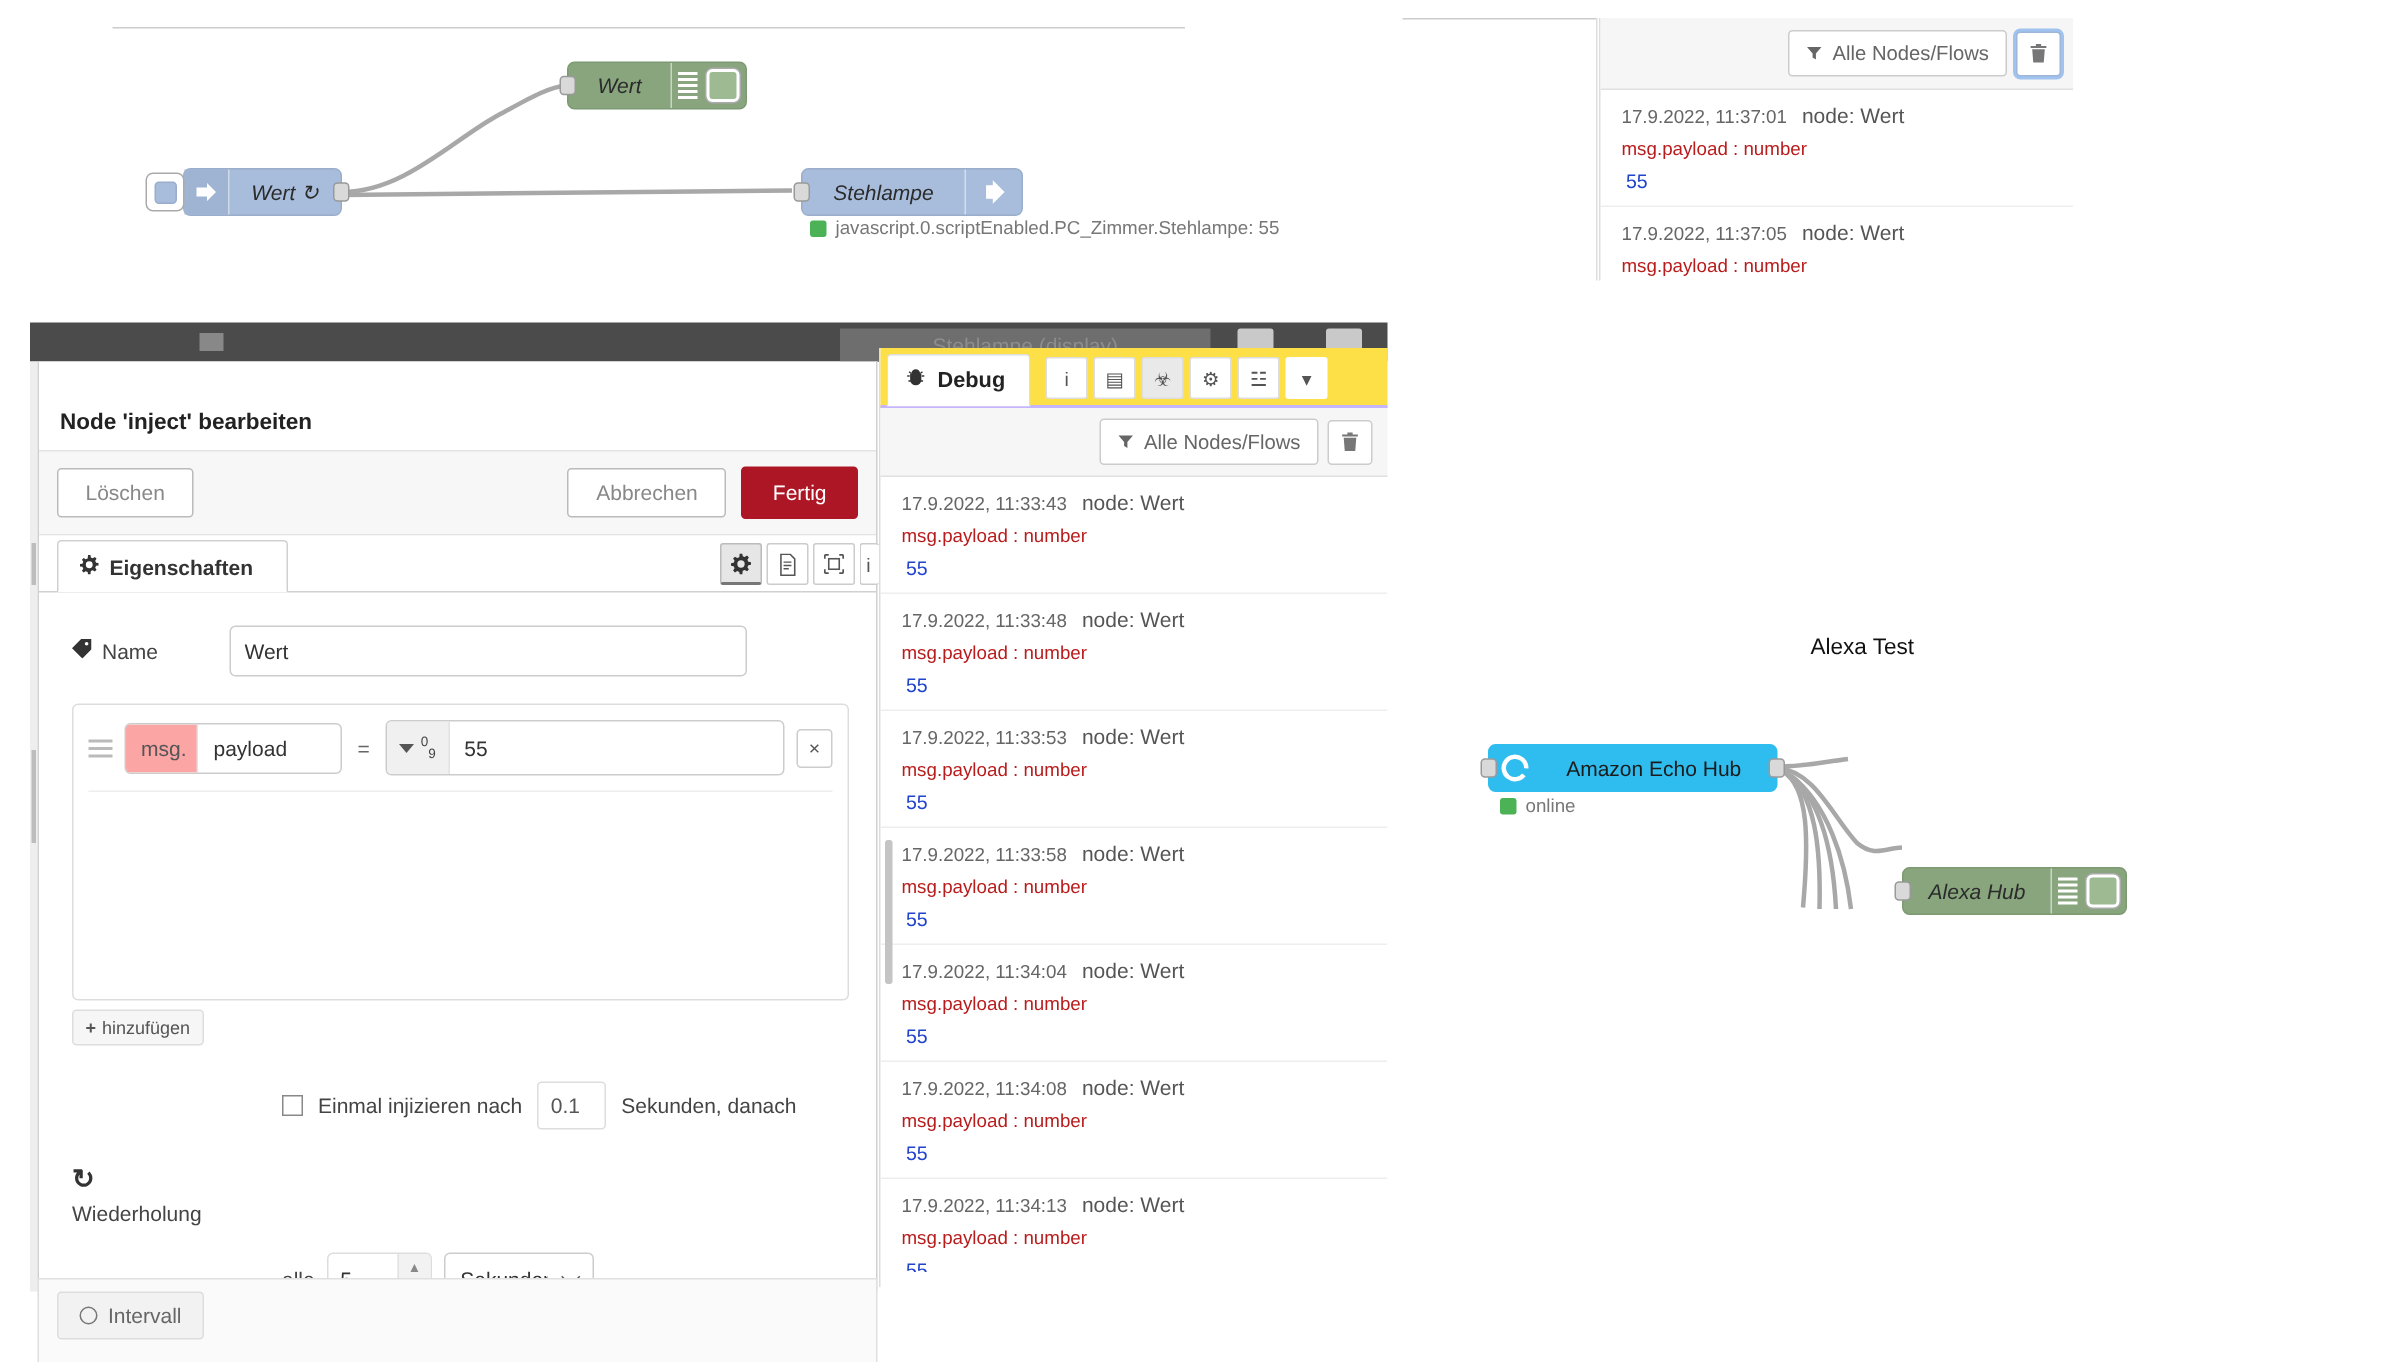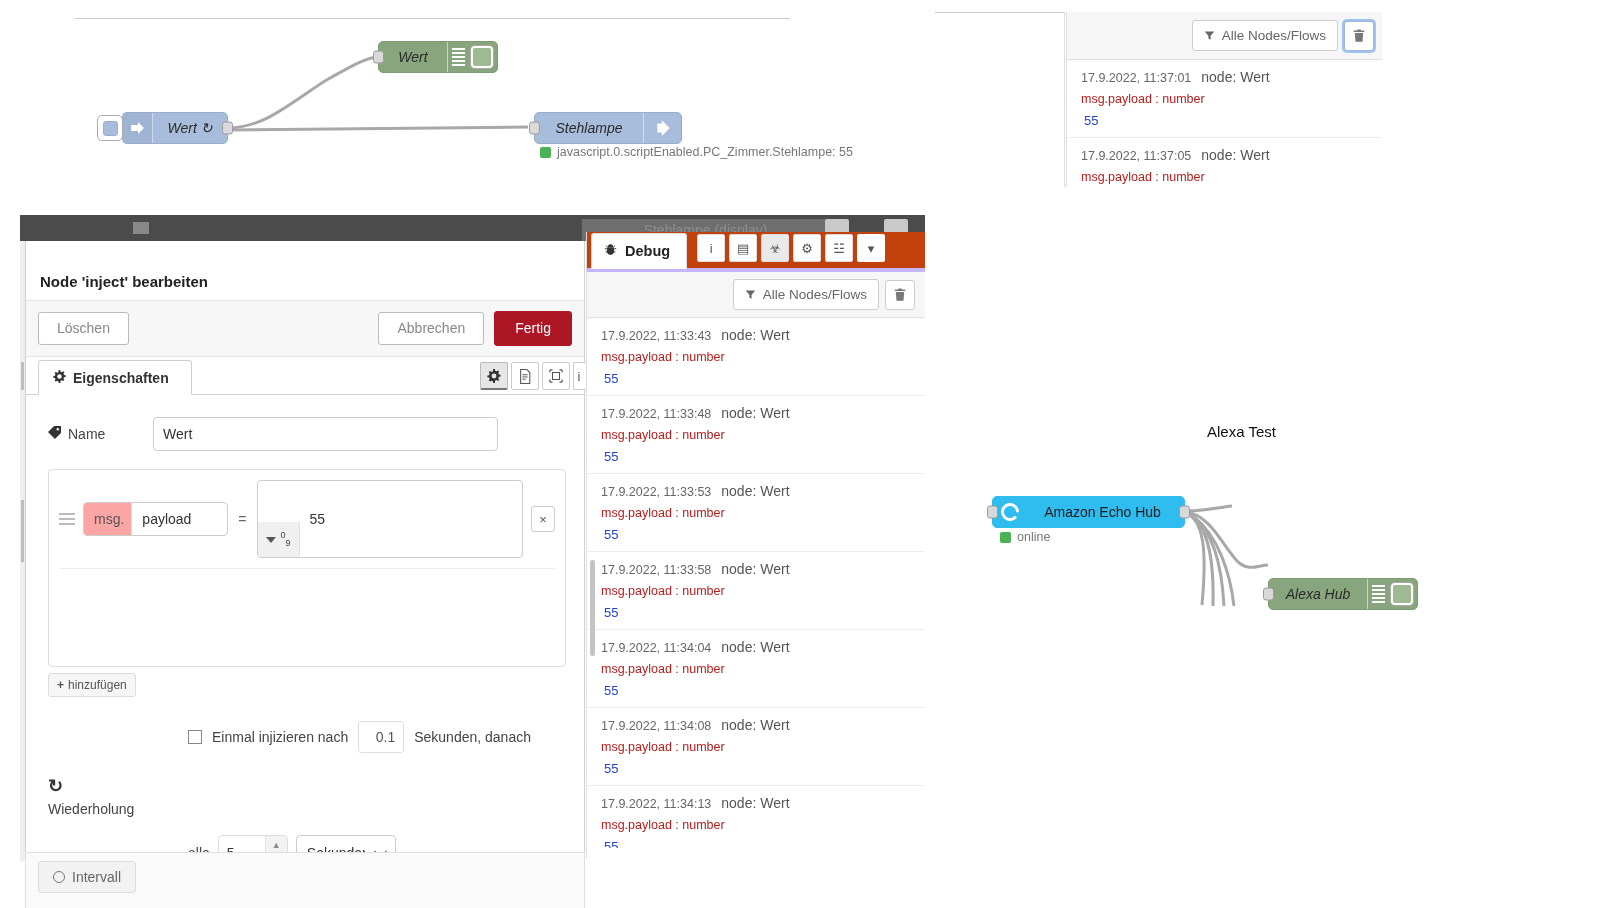--- a/index.html
+++ b/index.html
@@ -84,21 +84,20 @@
   svg.wires { position:absolute; left:0; top:0; width:1600px; height:908px; pointer-events:none; }
   svg.wires path { fill:none; stroke:#a8a8a8; stroke-width:3; }
   .win-titlebar {
     position:absolute; left:20px; top:215px; width:905px; height:26px;
     background:#4b4b4b;
   }
   .win-titlebar .tb-inner {
     position:absolute; left:540px; top:4px; width:247px; height:22px;
     background:#6e6e6e; color:#8d8d8d; font-size:14px; text-align:center; line-height:22px;
     overflow:hidden;
-    margin-left:22px;
   }
   .win-titlebar .tb-sq { position:absolute; width:16px; height:12px; background:#888; top:7px; }
   .win-titlebar .tb-btn { position:absolute; top:4px; width:24px; height:20px; background:#c9c9c9; border-radius:2px; }
 
   #edit-dialog {
     position:absolute; left:25px; top:241px; width:560px; height:620px;
     background:#fff; border:1px solid #d0d0d0; border-top:none;
   }
   .dlg-title { padding:32px 14px 10px 14px; font-size:15px; font-weight:bold; color:#222; }
   .dlg-btnbar {
@@ -141,33 +140,33 @@
   }
   .rule-box { border:1px solid #ddd; border-radius:4px; padding:10px; height:198px; }
   .rule-row { display:flex; align-items:center; gap:8px; padding-bottom:10px; border-bottom:1px solid #eee; }
   .grip { width:16px; color:#aaa; font-size:15px; line-height:1; letter-spacing:0; }
   .grip div { height:2px; background:#bbb; margin:3px 0; }
   .prop-group { display:flex; border:1px solid #ccc; border-radius:4px; overflow:hidden; background:#fff; }
   .prop-prefix { background:#fca5a5; padding:8px 7px 8px 10px; font-size:14px; color:#555; border-right:1px solid #e2e2e2;}
   .prop-val { padding:8px 10px; font-size:14px; color:#333; width:95px; }
   .eq { color:#666; font-size:14px; padding:0 2px; }
   .val-group { display:flex; flex:1; border:1px solid #ccc; border-radius:4px; overflow:hidden; background:#fff; align-items:center; }
-  .val-type { background:#f0f0f0; padding:8px 8px; display:flex; align-items:center; gap:5px; border-right:1px solid #e2e2e2;margin-top:41px; }
+  .val-type { background:#f0f0f0; padding:8px 8px; display:flex; align-items:center; gap:5px; border-right:1px solid #e2e2e2; }
   .caret { width:0;height:0;border-left:5px solid transparent;border-right:5px solid transparent;border-top:6px solid #555; }
   .num09 { font-size:12px; color:#444; }
   .num09 sub { font-size:9px; }
   .val-input { flex:1; padding:8px 10px; font-size:14px; color:#333; }
   .x-btn { width:24px; height:26px; border:1px solid #ccc; border-radius:3px; background:#fff; color:#555; font-size:13px; display:flex;align-items:center;justify-content:center; }
   .add-btn {
     margin-top:6px; font-size:12px; color:#555; background:#f6f6f6;
     border:1px solid #ddd; border-radius:3px; padding:4px 8px; display:inline-flex; gap:4px; align-items:center;
   }
   .once-row { display:flex; align-items:center; gap:10px; margin-top:24px; padding-left:140px; font-size:14px; color:#444; }
   .chk { width:14px; height:14px; border:1px solid #888; background:#fff; display:inline-block; }
-  .small-input { width:46px; text-align:right; padding:7px 8px; border:1px solid #ddd; border-radius:3px; background:#fff; font-size:14px; color:#555; }
+  .small-input { width:46px; text-align:left; padding:7px 8px; border:1px solid #ddd; border-radius:3px; background:#fff; font-size:14px; color:#555; }
   .rep-row { display:flex; align-items:flex-start; margin-top:22px; }
   .rep-label { width:115px; font-size:14px; color:#444; }
   .rep-icon { font-size:18px; color:#333; font-weight:bold; display:block; margin-bottom:4px; }
   .sel {
     appearance:none; -webkit-appearance:none;
     font-family:"Liberation Sans", sans-serif; font-size:14px; color:#333;
     border:1px solid #ccc; border-radius:4px; background:#fff;
     padding:9px 30px 9px 10px;
   }
   .sel-wrap { position:relative; display:inline-block; }
@@ -191,21 +190,21 @@
 
   
   .left-strip { position:absolute; left:20px; top:241px; width:5px; height:620px; background:#eee; }
   .strip-mark { position:absolute; left:21px; width:3px; background:#bdbdbd; }
 
   
   #debug-panel {
     position:absolute; left:586px; top:232px; width:339px; height:626px;
     background:#fff; border-left:1px solid #ddd;
   }
-  .dbg-tabrow { height:40px; display:flex; border-bottom:4px solid #c4b5fd; background:#c2410c; padding-left:4px; }
+  .dbg-tabrow { height:40px; display:flex; align-items:flex-end; border-bottom:2px solid #c4b5fd; background:#fde047; padding-left:4px; }
   .dbg-tab {
     padding:8px 16px 8px 12px; border:1px solid #ddd; border-bottom:1px solid #fff;
     font-size:14.5px; font-weight:bold; color:#222; display:flex; align-items:center; gap:8px;
     position:relative; top:1px; border-radius:3px 3px 0 0; background:#fff;
   }
   .dbg-icons { display:flex; gap:4px; margin-left:10px; margin-bottom:4px; align-items:center; }
   .dbg-ico { width:28px;height:28px;border:1px solid #ddd;background:#fff;display:flex;align-items:center;justify-content:center;border-radius:2px; color:#555; font-size:13px;}
   .dbg-ico.active { background:#e9e9e9; }
   .dbg-ico.bare { border:none; }
   .dbg-toolbar { height:46px; background:#f6f6f6; border-bottom:1px solid #e0e0e0; display:flex; align-items:center; justify-content:flex-end; gap:6px; padding-right:10px; }

